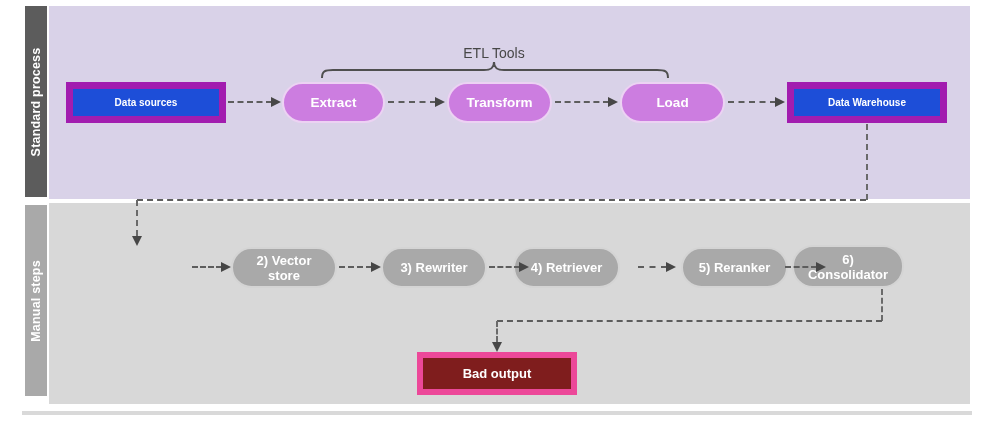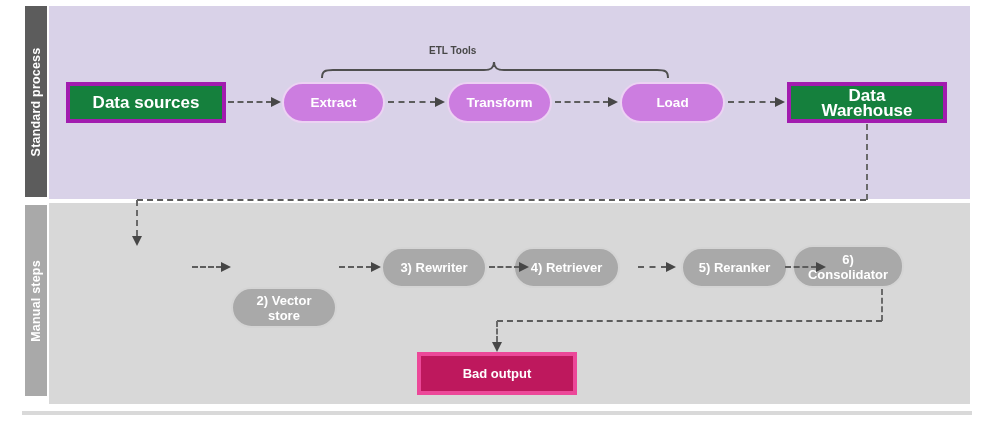--- a/index.html
+++ b/index.html
@@ -41,32 +41,32 @@
     display: flex;
     align-items: center;
     justify-content: center;
     text-align: center;
     color: #ffffff;
     font-weight: bold;
     font-size: 13px;
     line-height: 15px;
     padding: 2px 12px;
   }
-  .rect-gray   { background: #15803d; border: 4px solid #a21caf; font-size: 17px; }
+  .rect-gray   { background: #1d4ed8; border: 7px solid #a21caf; font-size: 10px; }
   .pill-purple { background: #cc7de0; border: 2px solid #ecd2f3; border-radius: 21px; font-size: 13.5px; }
   .pill-gray   { background: #a9a9a9; border: 2px solid #d4d4d4; border-radius: 21px; }
-  .rect-yellow { background: #be185d; border: 4px solid #ec4899; }
+  .rect-yellow { background: #7f1d1d; border: 6px solid #ec4899; }
 
   .n-data-sources   { left: 66px;  top: 82px;  width: 160px; height: 41px; }
   .n-extract        { left: 282px; top: 82px;  width: 103px; height: 41px; }
   .n-transform      { left: 447px; top: 82px;  width: 105px; height: 41px; }
   .n-load           { left: 620px; top: 82px;  width: 105px; height: 41px; align-items: center; }
   .n-data-warehouse { left: 787px; top: 82px;  width: 160px; height: 41px; }
   .n-chunker        { left: 85px;  top: 247px; width: 105px; height: 41px; }
-  .n-vector-store   { left: 231px; top: 247px; width: 106px; height: 41px; margin-top: 40px; }
+  .n-vector-store   { left: 231px; top: 247px; width: 106px; height: 41px; }
   .n-rewriter       { left: 381px; top: 247px; width: 106px; height: 41px; text-align: right; }
   .n-retriever      { left: 513px; top: 247px; width: 107px; height: 41px; }
   .n-reranker       { left: 681px; top: 247px; width: 107px; height: 41px; }
   .n-consolidator   { left: 792px; top: 245px; width: 112px; height: 43px; }
   .n-bad-output     { left: 417px; top: 352px; width: 160px; height: 43px; }
 
   
   .dash-h { position: absolute; height: 0; border-top: 2px dashed #5d5d5d; }
   .dash-v { position: absolute; width: 0;  border-left: 2px dashed #6a6a6a; }
   .arrow-right {
@@ -80,24 +80,24 @@
     border-top: 10px solid #474747;
     border-left: 5px solid transparent;
     border-right: 5px solid transparent;
   }
 
   
   .brace-svg { position: absolute; left: 0; top: 0; width: 1003px; height: 430px; pointer-events: none; }
   .etl-label {
     position: absolute;
     left: 429px; top: 45px; width: 130px;
-    text-align: left;
+    text-align: center;
     color: #474747;
-    font-weight: bold;
-    font-size: 10px;
+    font-weight: normal;
+    font-size: 14px;
   }
 </style>
 </head>
 <body>
 
 <div class="canvas">
 
   <div class="lane1-content"></div>
   <div class="lane2-content"></div>
 

